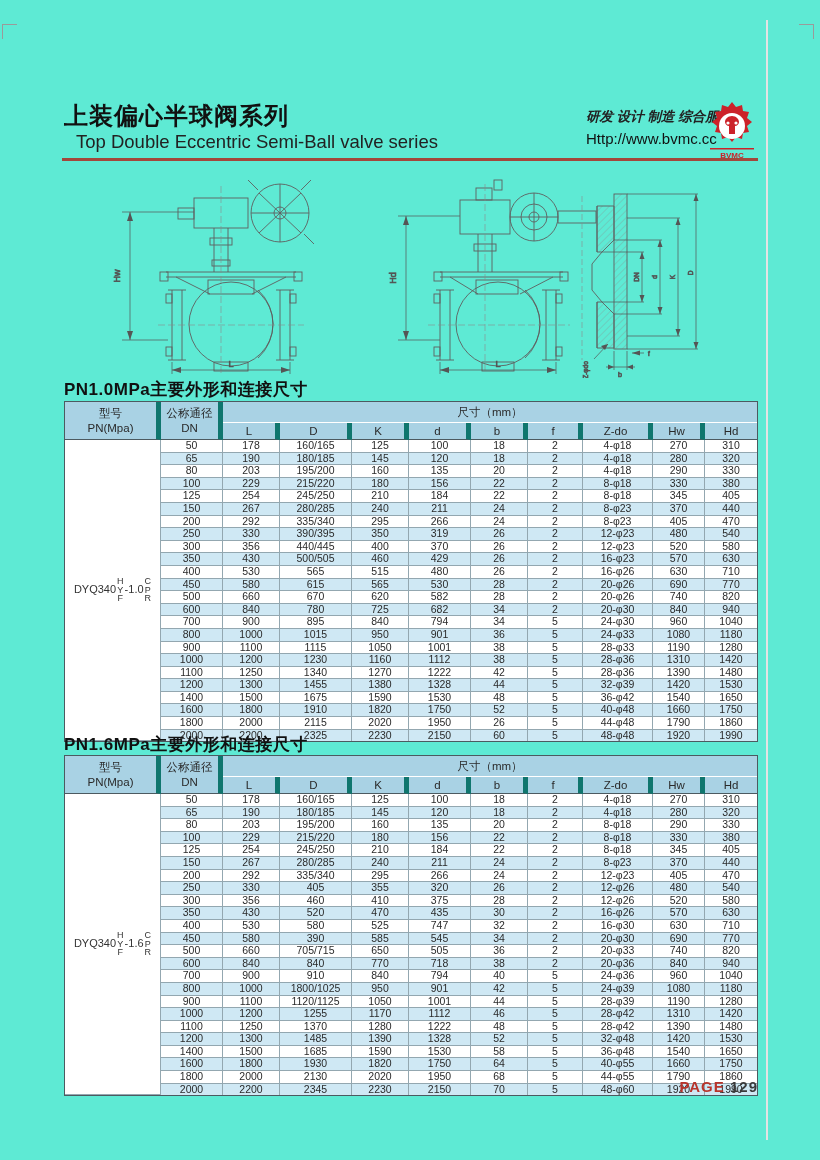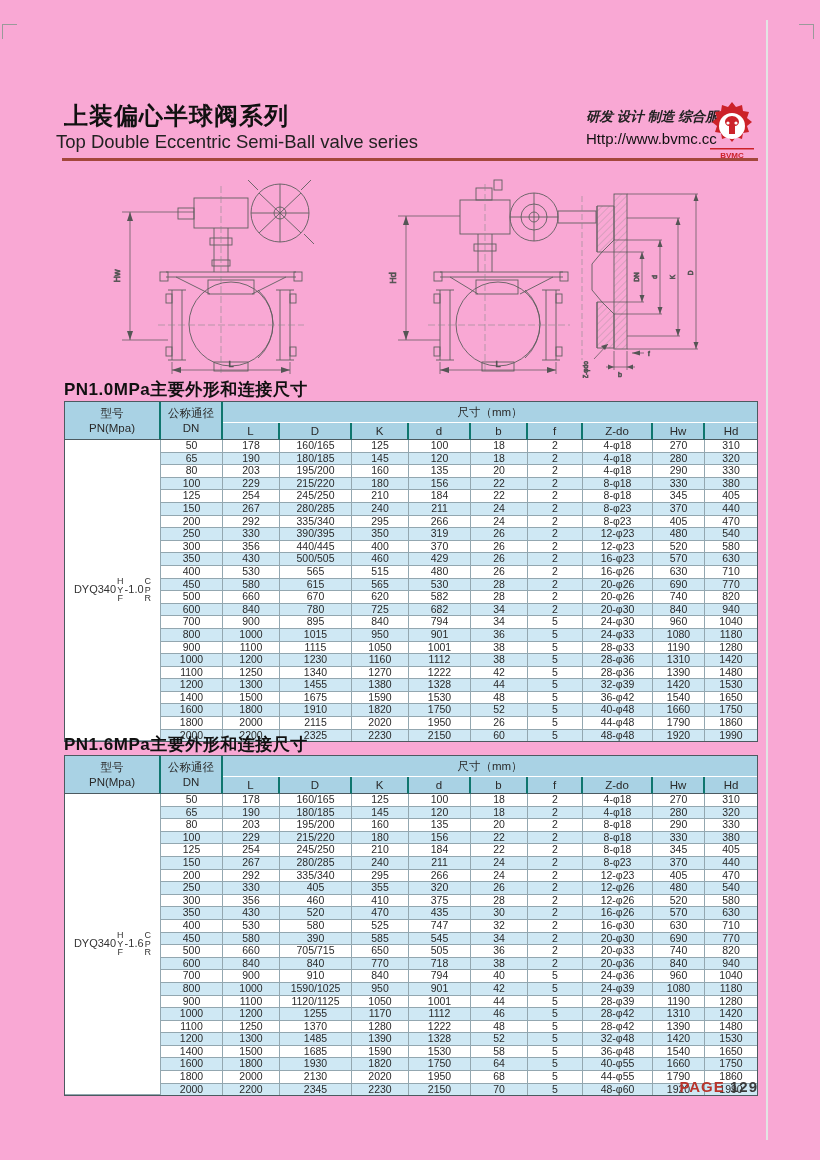--- a/index.html
+++ b/index.html
@@ -1,29 +1,29 @@
 <!DOCTYPE html>
 <html style="--thead-bg: #a9d2e4; --stripe: #cfe8f4;"><head>
 <meta charset="utf-8">
 <style>
   html,body { margin:0; padding:0; background:#fff; }
   .page {
-    position:relative; width:820px; height:1160px; background:#f9a8d4;
+    position:relative; width:820px; height:1160px; background:#5eead4;
     font-family:"Liberation Sans", sans-serif; color:#222; overflow:hidden;
   }
   
   .mark-tl { position:absolute; left:2px; top:24px; width:14px; height:14px;
     border-left:1px solid #9a9a9a; border-top:1px solid #9a9a9a; }
   .mark-tr { position:absolute; right:6px; top:24px; width:14px; height:14px;
     border-right:1px solid #9a9a9a; border-top:1px solid #9a9a9a; }
   .edge-right { position:absolute; left:766px; top:20px; width:2px; height:1120px; background:#e3e3e3; }
 
   
   .hd-zh { position:absolute; left:64px; top:100px; font-size:24px; font-weight:700; color:#111; letter-spacing:1px; }
-  .hd-en { position:absolute; left:56px; top:131px; font-size:18.5px; color:#222; }
+  .hd-en { position:absolute; left:76px; top:131px; font-size:18.5px; color:#222; }
   .hd-svc { position:absolute; left:586px; top:108px; font-size:13.5px; font-style:italic; font-weight:700; color:#222; }
   .hd-url { position:absolute; left:586px; top:130px; font-size:15px; color:#111; }
   .hd-rule { position:absolute; left:62px; top:158px; width:696px; height:2.5px; }
   .logo { position:absolute; left:702px; top:98px; width:60px; height:62px; }
 
   
   .drawings svg { position:absolute; }
   .drawings svg text { font-family:"Liberation Sans",sans-serif; fill:#444; }
   .dline { stroke:#5f5f5f; stroke-width:0.9; fill:none; }
   .dthin { stroke:#8a8a8a; stroke-width:0.6; fill:none; }
@@ -34,21 +34,21 @@
   .tbl-title { position:absolute; left:64px; font-size:17px; font-weight:700; color:#111; letter-spacing:0.5px; }
   .tbl-wrap  { position:absolute; left:64px; }
   table.dim-table { border-collapse:separate; border-spacing:0; table-layout:fixed; width:692px;
     border:1px solid #4c5a60; }
   .dim-table th, .dim-table td {
     padding:0; text-align:center; vertical-align:middle; overflow:hidden; white-space:nowrap;
     color:#2a2a2a;
   }
   .dim-table th {
     background:var(--thead-bg,#a9d2e4); font-weight:400; font-size:11.5px;
-    border-right:2px solid #0f766e; border-bottom:1px solid #fff; line-height:1.25;
+    border-right:5px solid #0f766e; border-bottom:1px solid #fff; line-height:1.25;
   }
   .dim-table thead tr:first-child { height:21px; }
   .dim-table thead tr:last-child  { height:17px; }
   .dim-table thead tr:last-child th, .dim-table thead th[rowspan] { border-bottom:1px solid #4c5a60; }
   .dim-table th:last-child { border-right:none; }
   .dim-table td {
     font-size:10.5px; height:11.6px; line-height:11.6px;
     border-right:1px solid #93a7b0; border-bottom:1px solid #93a7b0; background:#fff;
   }
   .dim-table td:last-child { border-right:none; }
@@ -851,21 +851,21 @@
             <td>794</td>
             <td>40</td>
             <td>5</td>
             <td>24-φ36</td>
             <td>960</td>
             <td>1040</td>
           </tr>
           <tr>
             <td>800</td>
             <td>1000</td>
-            <td>1590/1025</td>
+            <td>1800/1025</td>
             <td>950</td>
             <td>901</td>
             <td>42</td>
             <td>5</td>
             <td>24-φ39</td>
             <td>1080</td>
             <td>1180</td>
           </tr>
           <tr>
             <td>900</td>

